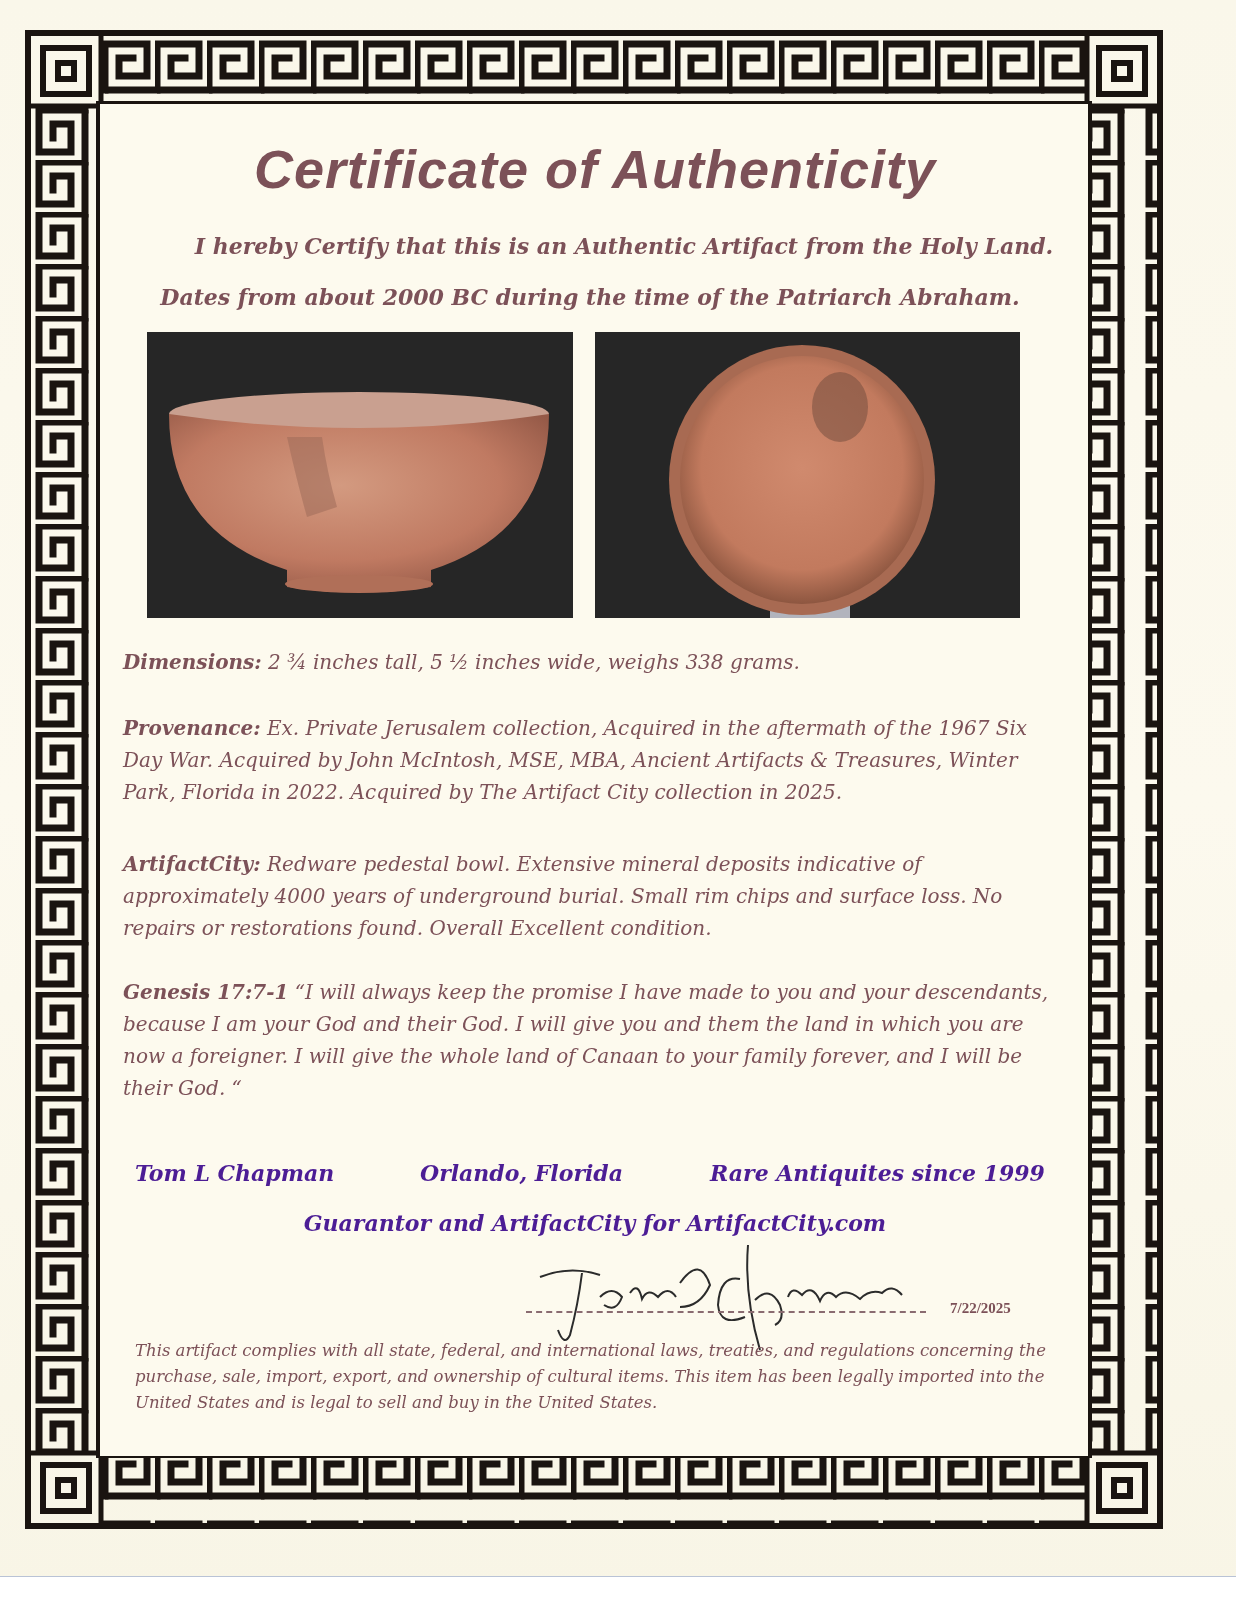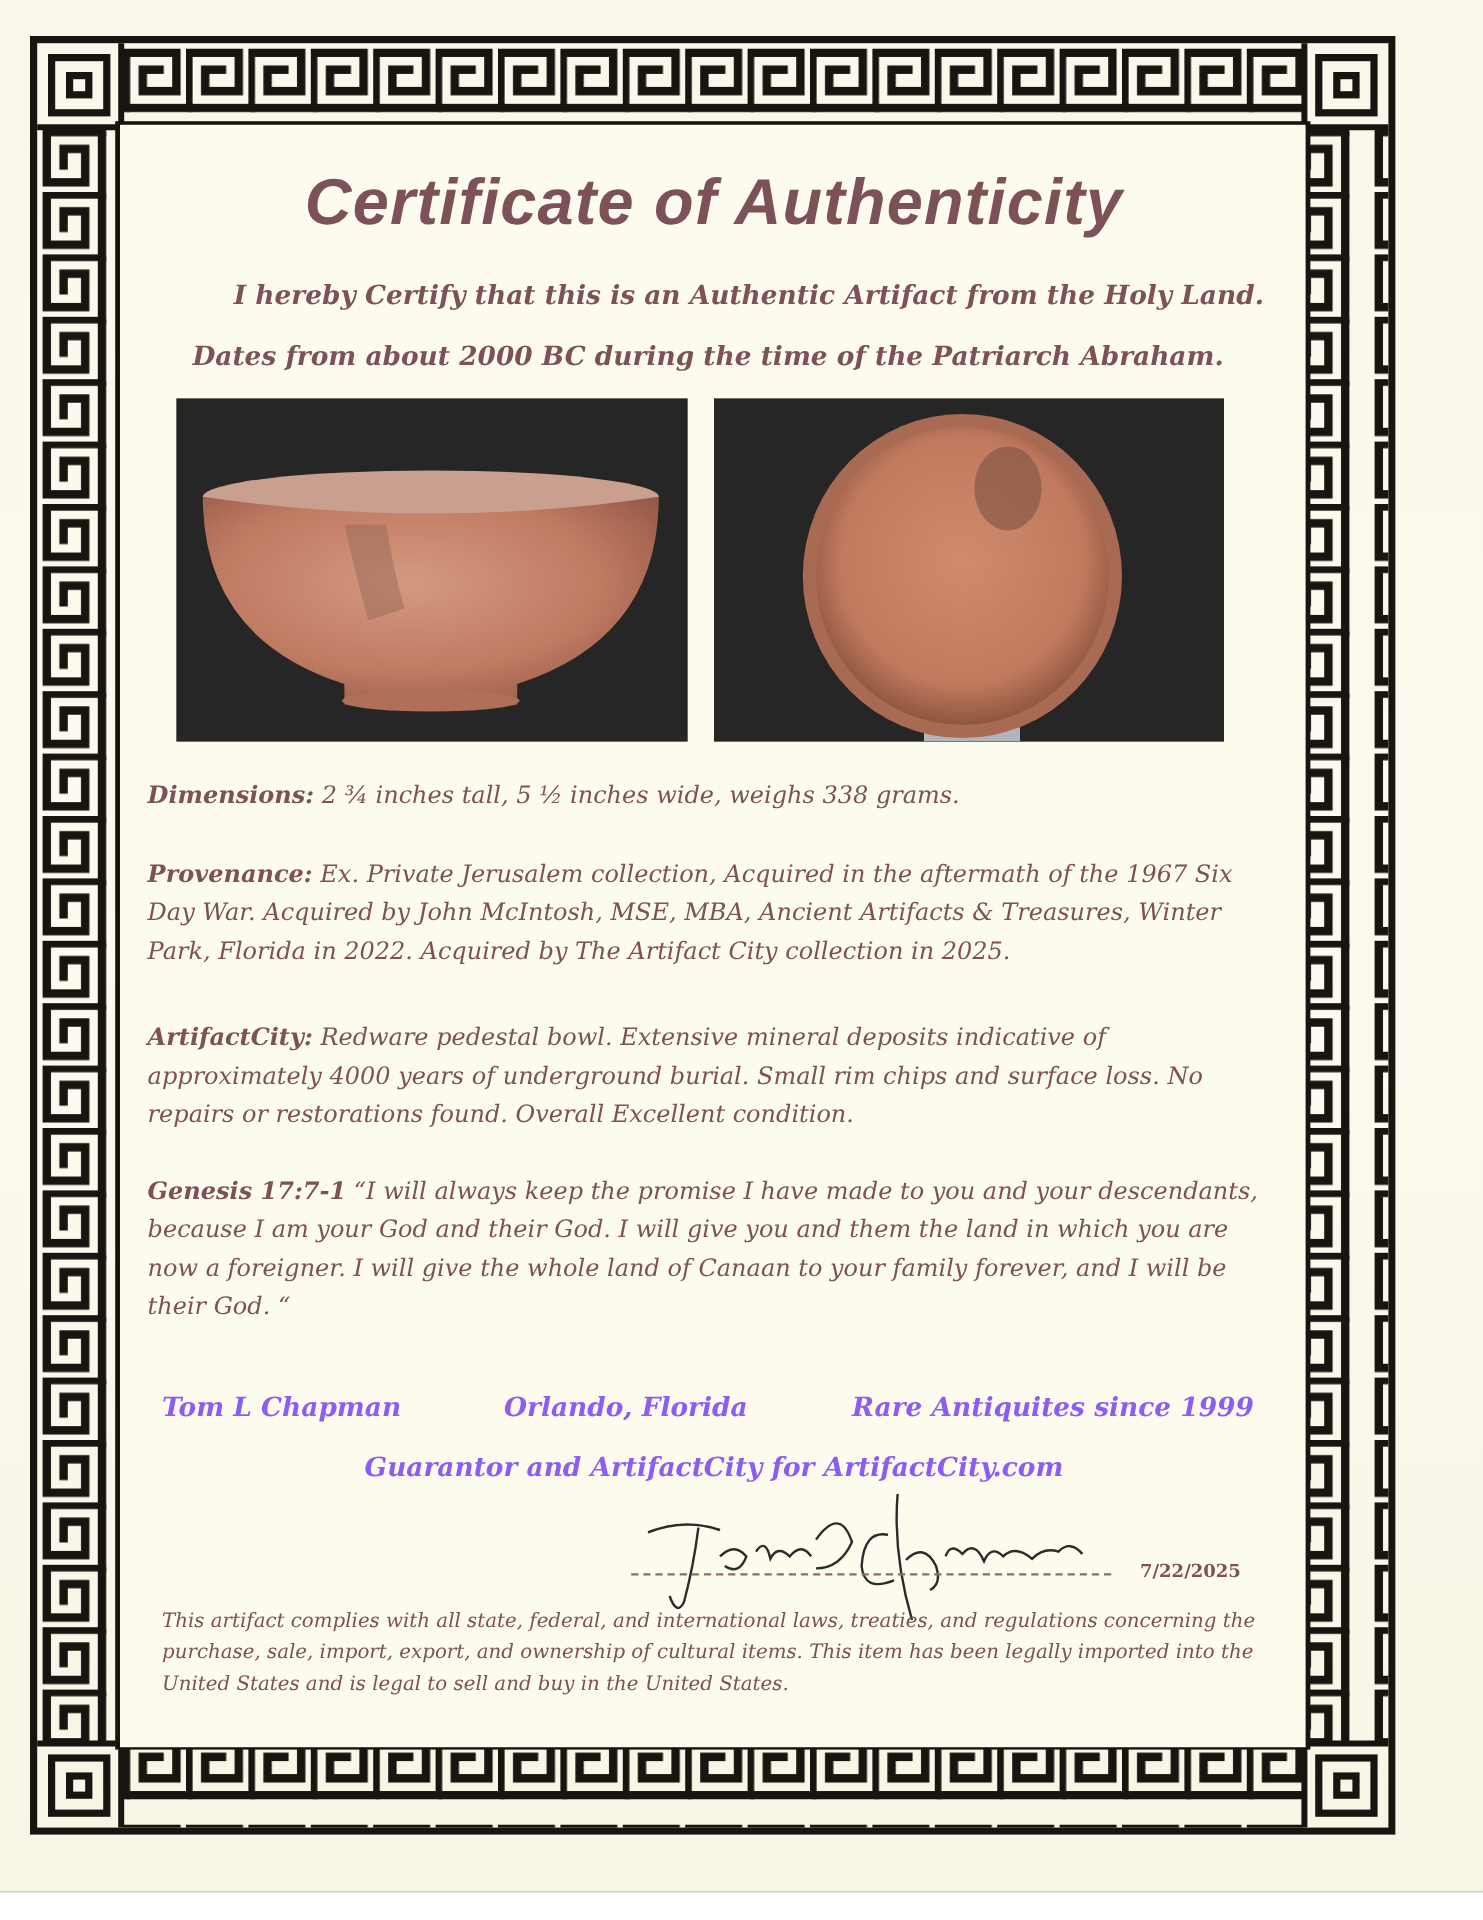--- a/index.html
+++ b/index.html
@@ -9,24 +9,24 @@
   .frame{position:absolute;left:25px;top:30px;width:1138px;height:1499px;}
   .frame svg{position:absolute;left:0;top:0;}
   .inner{position:absolute;left:100px;top:104px;width:988px;height:1352px;background:#fdfaee;}
   .title{position:absolute;left:0;top:138px;width:1190px;text-align:center;font-family:Liberation Sans, sans-serif;font-style:italic;font-weight:bold;font-size:54px;color:#7c5158;letter-spacing:1px;}
   .subline{position:absolute;left:0;width:1160px;text-align:center;font-style:italic;font-weight:bold;font-size:22px;color:#7c5158;}
   .photo{position:absolute;top:332px;height:286px;background:#262626;overflow:hidden;}
   .photo-left{left:147px;width:426px;}
   .photo-right{left:595px;width:425px;}
   .para{position:absolute;left:123px;width:930px;font-style:italic;font-size:20px;line-height:32px;color:#7c5158;}
   .para b{font-weight:bold;}
-  .sigrow{position:absolute;top:1160px;font-style:italic;font-weight:bold;font-size:22px;color:#8b5cf6;}
+  .sigrow{position:absolute;top:1160px;font-style:italic;font-weight:bold;font-size:22px;color:#4c1d95;}
   .legal{position:absolute;left:135px;top:1338px;width:920px;font-style:italic;font-size:16.5px;line-height:26px;color:#7c5158;}
   .sigline{position:absolute;left:526px;top:1311px;width:400px;border-top:2px dashed #8a6b70;}
-  .date{position:absolute;left:950px;top:1300px;font-size:15px;color:#7c5158;font-weight:bold;}
+  .date{position:absolute;left:950px;top:1300px;font-size:15px;color:#7c5158;font-weight:bold;font-family:Liberation Serif, serif;}
 </style>
 </head>
 <body>
 
 <div class="paper"></div>
 <div class="bottom-edge"></div>
 
 <div class="frame">
   <svg width="1138" height="1499" viewBox="0 0 1138 1499" xmlns="http://www.w3.org/2000/svg">
     <defs>

